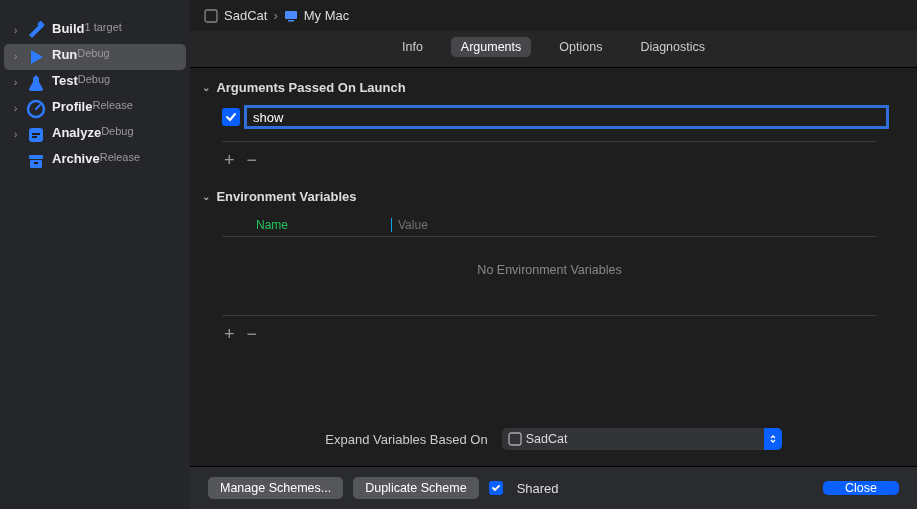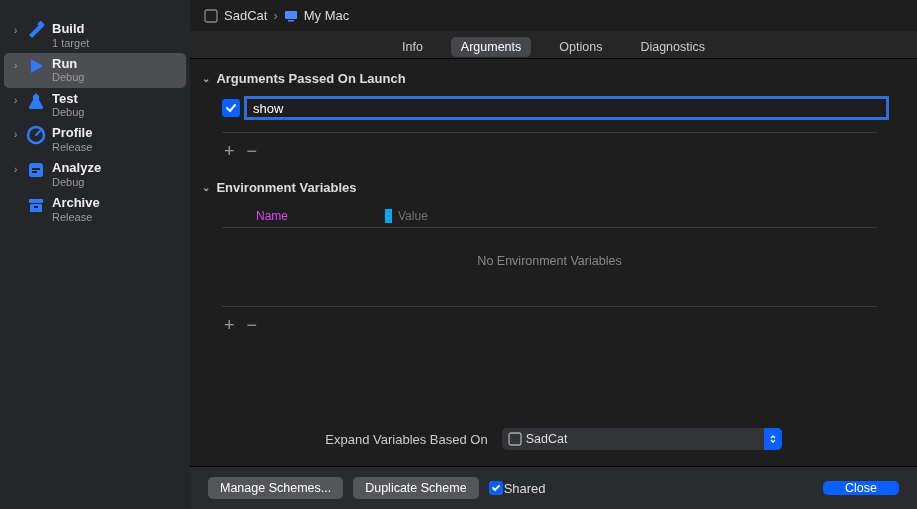--- a/index.html
+++ b/index.html
@@ -6,32 +6,32 @@
 body { background: #1e1e1e; color: #ddd; width: 917px; height: 509px; overflow: hidden; font-size: 13px; }
 
 .container { display: flex; height: 100%; }
 
 
 .sidebar { width: 190px; background: #25262a; height: 100%; padding-top: 18px; }
 .side-item { display: flex; align-items: flex-start; padding: 3px 8px 3px 10px; margin: 0 4px; border-radius: 5px; cursor: default; }
 .side-item.selected { background: #4d4e52; }
 .side-chevron { width: 10px; color: #9a9a9a; font-size: 10px; margin-top: 4px; margin-right: 2px; }
 .side-icon { width: 20px; height: 20px; display: flex; align-items: center; justify-content: center; margin-right: 6px; }
-.side-text { display: flex; flex-direction: column; line-height: 1.2; }
+.side-text { display: flex; flex-direction: row; line-height: 1.2; }
 .side-title { font-size: 13px; font-weight: 600; color: #eee; }
 .side-sub { font-size: 11px; color: #9a9a9a; }
 
 
 .main { flex: 1; display: flex; flex-direction: column; background: #1e1e1e; }
 
 .breadcrumb { display: flex; align-items: center; gap: 6px; padding: 8px 14px; font-size: 13px; color: #ddd; }
 .bc-icon { width: 14px; height: 14px; display: inline-flex; align-items: center; justify-content: center; }
 .bc-sep { color: #888; }
 
-.tabs { display: flex; justify-content: center; gap: 18px; padding: 6px 0 1px; border-bottom: 1px solid #000; background: #262626; }
+.tabs { display: flex; justify-content: center; gap: 18px; padding: 6px 0 10px; border-bottom: 1px solid #000; background: #262626; }
 .tab { font-size: 12.5px; color: #ccc; padding: 3px 10px; border-radius: 5px; cursor: default; }
 .tab.active { background: #46474b; color: #fff; }
 
 .content { flex: 1; overflow: auto; padding: 12px 20px 0 12px; }
 
 .section { margin-bottom: 18px; }
 .sec-header { display: flex; align-items: center; gap: 6px; font-weight: 600; font-size: 13px; color: #ddd; margin-bottom: 10px; }
 .disclosure { font-size: 10px; color: #aaa; cursor: default; }
 
 .arg-row { display: flex; align-items: center; margin-left: 20px; margin-right: 8px; }
@@ -40,35 +40,35 @@
 .arg-input { flex: 1; background: #1e1e1e; border: 3px solid #2f6fd8; color: #fff; font-size: 13px; padding: 6px 6px; outline: none; height: 24px; }
 @keyframes blink { 50% { border-color: transparent; } }
 
 .divider { height: 1px; background: #3a3a3a; margin: 12px 20px 8px 20px; }
 
 .addremove { display: flex; gap: 12px; margin-left: 22px; color: #999; font-size: 18px; }
 .addremove span { cursor: default; }
 
 .env-header-row { display: flex; margin: 0 20px; border-bottom: 1px solid #3a3a3a; padding: 4px 0; }
 .env-col1 { width: 30px; }
-.env-coln { width: 140px; font-size: 12px; color: #d946ef; border-right: 7px solid #0ea5e9; padding-left: 4px; }
+.env-coln { width: 140px; font-size: 12px; color: #22c55e; border-right: 1px solid #0ea5e9; padding-left: 4px; }
 .env-colv { flex: 1; font-size: 12px; color: #737373; padding-left: 6px; }
 .env-empty { text-align: center; color: #888; font-size: 12.5px; padding: 26px 0; }
 
 .expand-row { display: flex; align-items: center; justify-content: center; gap: 14px; padding: 14px 0 16px; font-size: 13px; color: #ccc; }
 .select { background: #333438; border: none; border-radius: 5px; height: 22px; width: 280px; display: flex; align-items: center; justify-content: space-between; padding: 0 6px; color: #ddd; font-size: 12.5px; position: relative; }
 .select-end { background: #0a60ff; border-radius: 0 5px 5px 0; width: 18px; height: 22px; display: flex; align-items: center; justify-content: center; position: absolute; right: 0; top: 0; }
 .select-end svg { width: 10px; height: 10px; fill: #fff; }
 .select .proj-ic { width: 14px; height: 14px; margin-right: 4px; display: inline-flex; }
 
 .footer { background: #2a2b2f; padding: 10px 18px; display: flex; align-items: center; gap: 10px; border-top: 1px solid #000; }
 .btn { background: #55565a; border: none; border-radius: 5px; color: #fff; font-size: 12.5px; padding: 4px 12px; cursor: default; }
 .btn.primary { background: #0a60ff; padding: 0 22px; }
 .spacer { flex: 1; }
-.shared { display: flex; align-items: center; gap: 1px; font-size: 13px; color: #ddd; }
+.shared { display: flex; align-items: center; gap: 14px; font-size: 13px; color: #ddd; }
 .shared-check { width: 14px; height: 14px; background: #0a60ff; border-radius: 3px; display: flex; align-items: center; justify-content: center; }
 .shared-check svg { width: 10px; height: 10px; }
 </style>
 </head>
 <body>
 
 <div class="container">
 
   <div class="sidebar">
     <div class="side-item">

